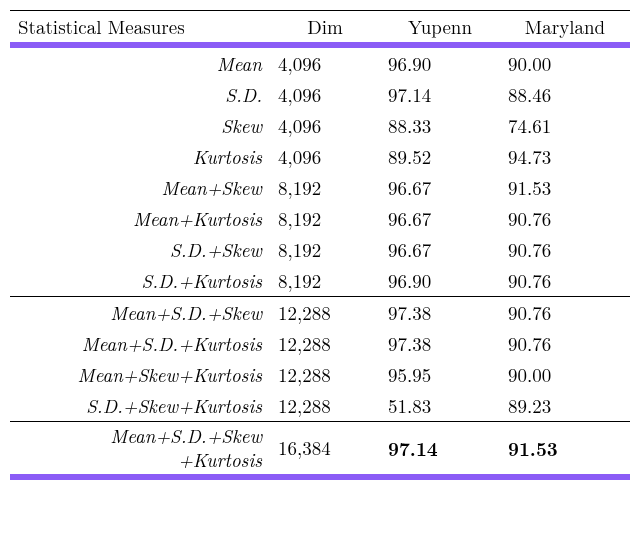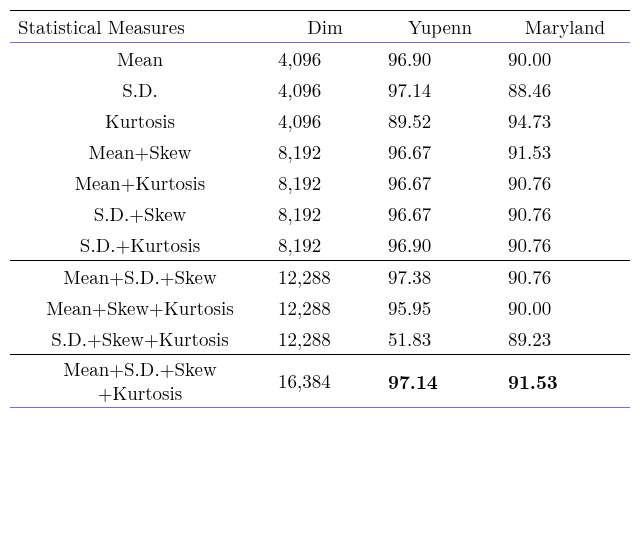--- a/index.html
+++ b/index.html
@@ -18,30 +18,31 @@
     padding: 2px 8px;
     font-weight: normal;
     border: none;
   }
   th {
   }
   th:first-child {
     text-align: left;
   }
   td.label {
-    text-align: center;
+    text-align: right;
+    font-style: italic;
   }
   td.num {
     text-align: left;
   }
   .top-rule td, .top-rule th {
     border-top: 1px solid #000;
   }
   .bottom-rule td, .bottom-rule th {
-    border-bottom: 1px solid #8b5cf6;
+    border-bottom: 6px solid #8b5cf6;
   }
   .bold {
     font-weight: bold;
   }
   .multiline {
     line-height: 1.25;
   }
   col.c1 { width: 260px; }
   col.c2 { width: 110px; }
   col.c3 { width: 120px; }
@@ -72,20 +73,26 @@
         <td class="num">96.90</td>
         <td class="num">90.00</td>
       </tr>
       <tr>
         <td class="label">S.D.</td>
         <td class="num">4,096</td>
         <td class="num">97.14</td>
         <td class="num">88.46</td>
       </tr>
       <tr>
+        <td class="label">Skew</td>
+        <td class="num">4,096</td>
+        <td class="num">88.33</td>
+        <td class="num">74.61</td>
+      </tr>
+      <tr>
         <td class="label">Kurtosis</td>
         <td class="num">4,096</td>
         <td class="num">89.52</td>
         <td class="num">94.73</td>
       </tr>
       <tr>
         <td class="label">Mean+Skew</td>
         <td class="num">8,192</td>
         <td class="num">96.67</td>
         <td class="num">91.53</td>
@@ -108,20 +115,26 @@
         <td class="num">96.90</td>
         <td class="num">90.76</td>
       </tr>
       <tr class="top-rule">
         <td class="label">Mean+S.D.+Skew</td>
         <td class="num">12,288</td>
         <td class="num">97.38</td>
         <td class="num">90.76</td>
       </tr>
       <tr>
+        <td class="label">Mean+S.D.+Kurtosis</td>
+        <td class="num">12,288</td>
+        <td class="num">97.38</td>
+        <td class="num">90.76</td>
+      </tr>
+      <tr>
         <td class="label">Mean+Skew+Kurtosis</td>
         <td class="num">12,288</td>
         <td class="num">95.95</td>
         <td class="num">90.00</td>
       </tr>
       <tr>
         <td class="label">S.D.+Skew+Kurtosis</td>
         <td class="num">12,288</td>
         <td class="num">51.83</td>
         <td class="num">89.23</td>

